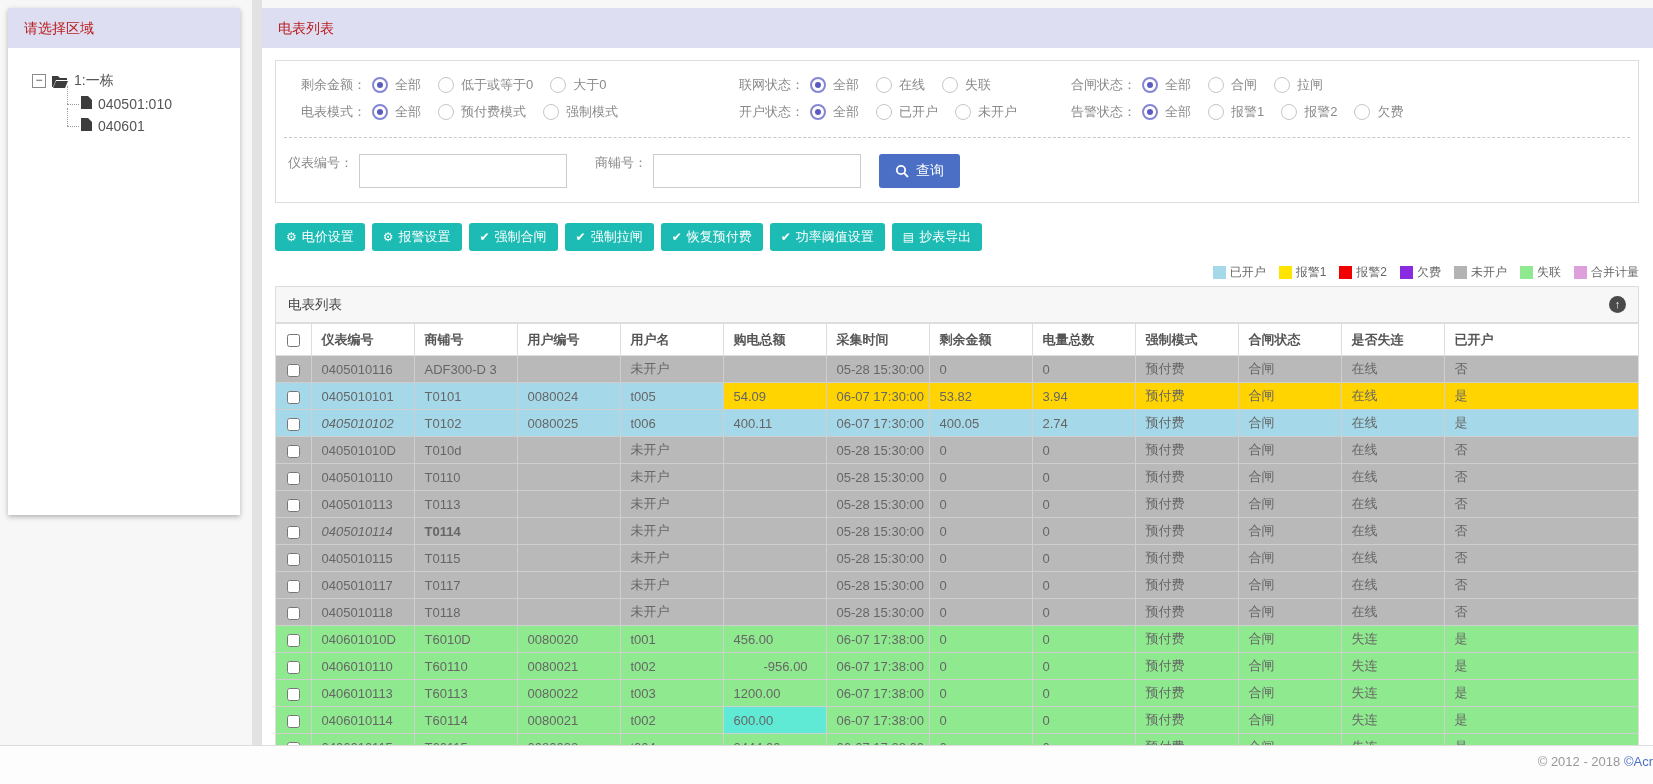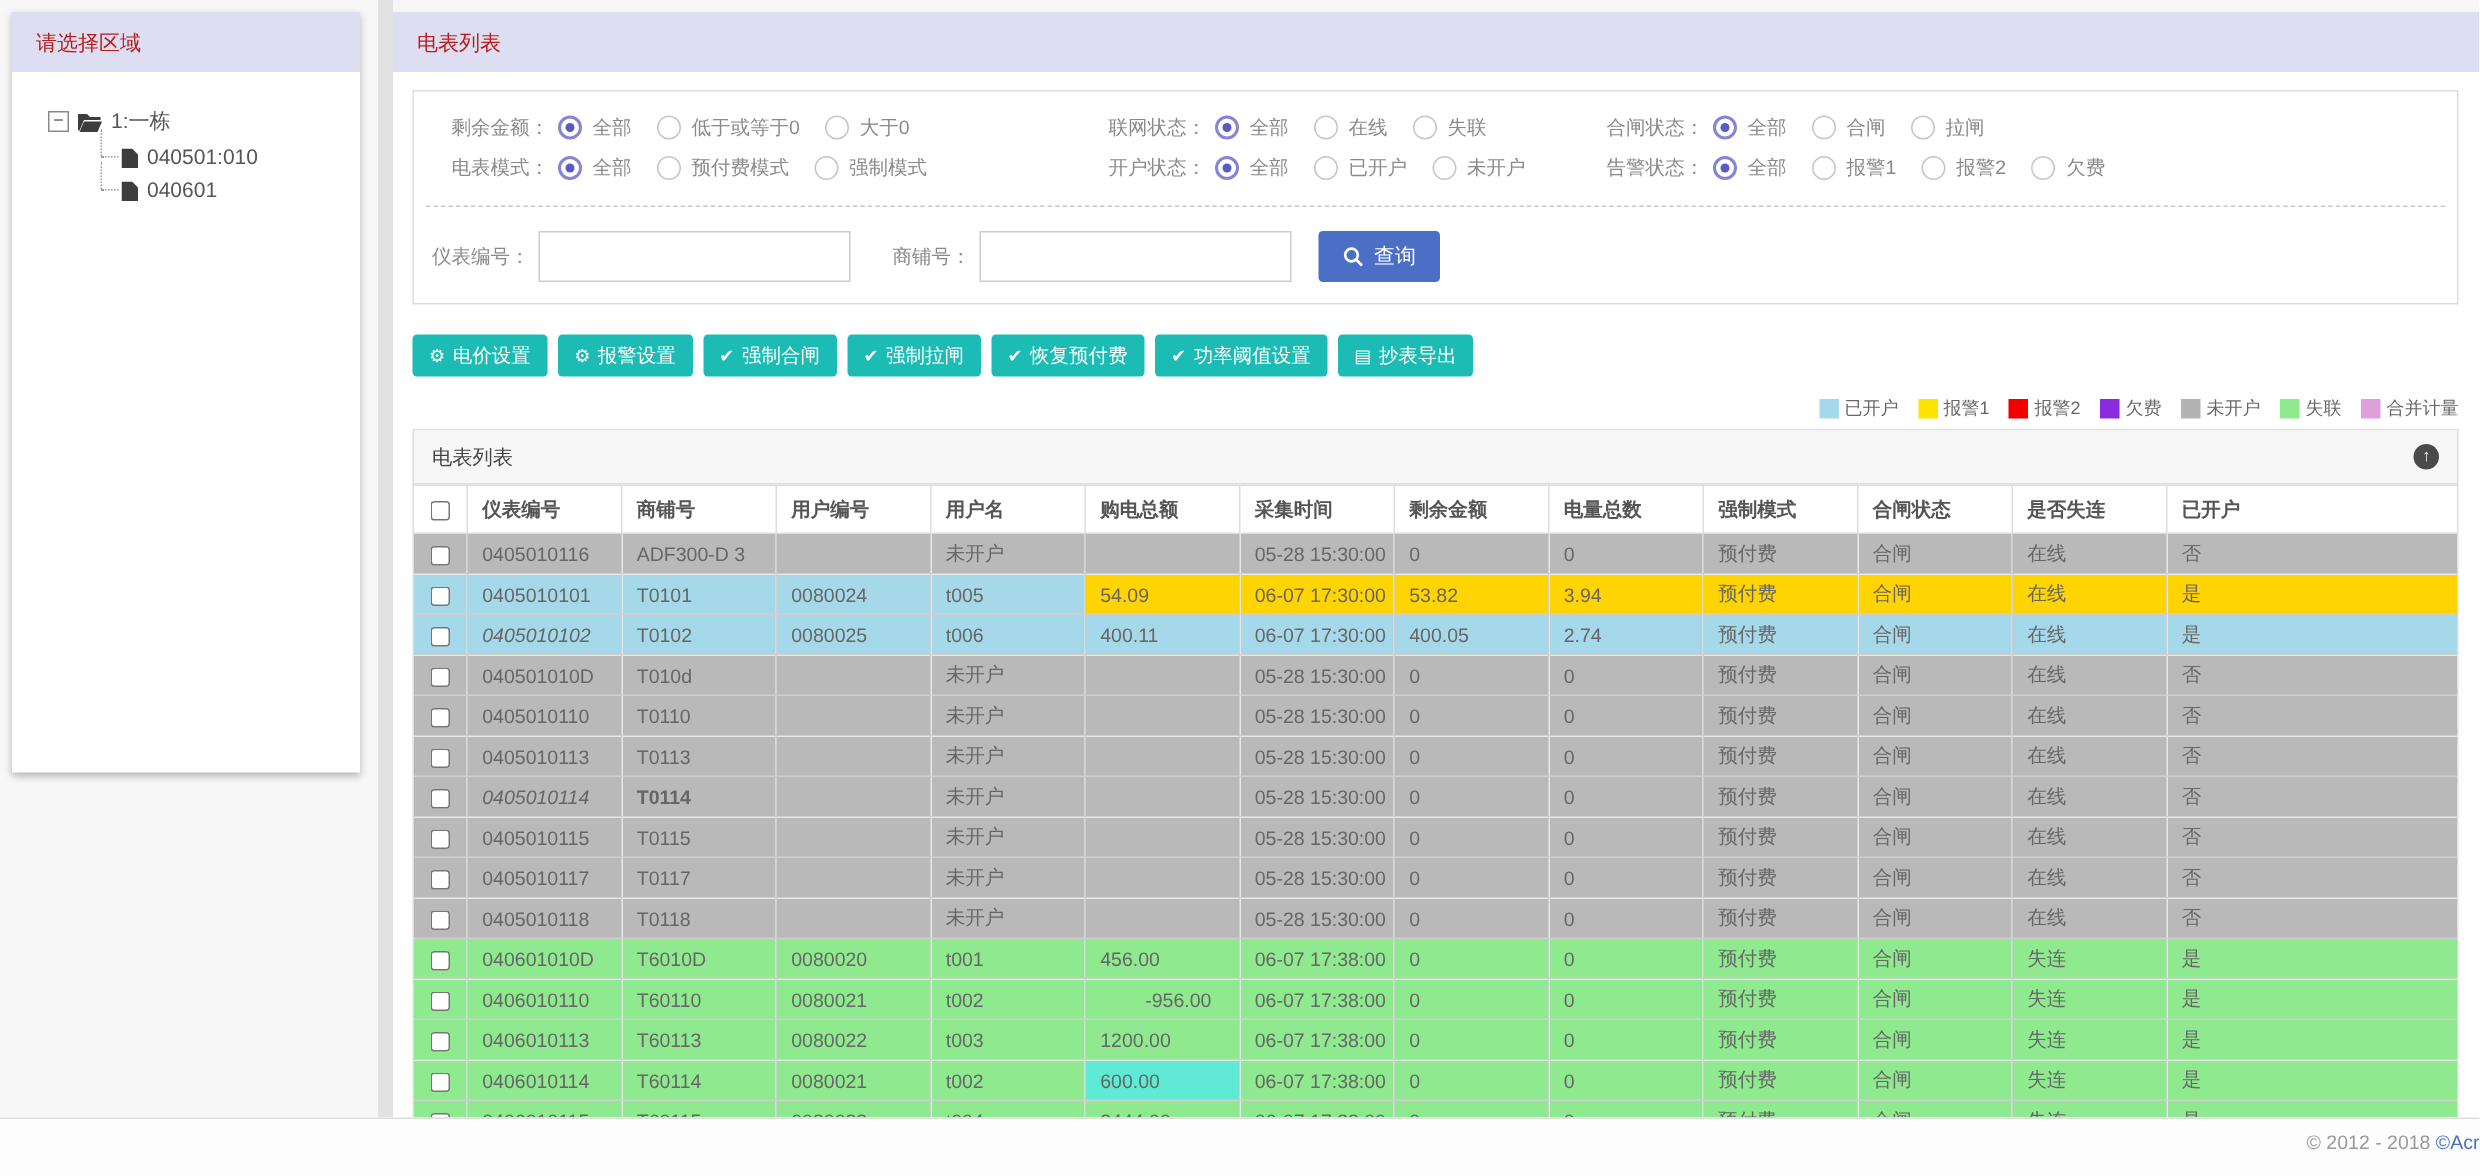--- a/index.html
+++ b/index.html
@@ -5,40 +5,40 @@
   *{margin:0;padding:0;box-sizing:border-box}
   html,body{width:1653px;height:784px;overflow:hidden}
   body{font-family:"Liberation Sans","DejaVu Sans",sans-serif;font-size:13px;background:#f7f7f7;position:relative;color:#555}
   .panel-hdr{height:40px;background:#dedef2;color:#b91c1c;font-size:14px;line-height:40px;padding-left:16px}
   
   .sidebar{position:absolute;left:8px;top:8px;width:232px;height:507px;background:#fff;box-shadow:0 2px 5px rgba(0,0,0,.28)}
   .tree{padding:24px 0 0 24px;font-size:14px;color:#555}
   .tree-root{display:flex;align-items:center;gap:6px;cursor:pointer}
   .expand-box{width:14px;height:14px;border:1px solid #8a8a8a;background:#fff;font-size:12px;line-height:11px;text-align:center;color:#555;flex:0 0 auto}
   .tree-children{margin-top:4px}
-  .tree-child{margin-left:33px;position:relative;padding-left:16px;margin-top:6px;display:flex;align-items:flex-end;gap:6px;cursor:pointer}
+  .tree-child{margin-left:33px;position:relative;padding-left:16px;margin-top:6px;display:flex;align-items:flex-start;gap:6px;cursor:pointer}
   .tree-child::before{content:"";position:absolute;left:2px;top:-10px;bottom:50%;border-left:1px dotted #9a9a9a}
   .tree-child::after{content:"";position:absolute;left:2px;top:50%;width:12px;border-top:1px dotted #9a9a9a}
   .file-ic{display:inline-flex;flex:0 0 auto}
   .divider-strip{position:absolute;left:252px;top:0;width:10px;height:745px;background:#e2e2e2}
   
   .main{position:absolute;left:262px;top:8px;right:0;height:737px;background:#fff;overflow:hidden}
   .content{padding:12px 14px 0 13px}
   .filter-box{border:1px solid #ddd;padding:10px 0 14px 0}
   .radio-row{display:flex;align-items:center;height:27px;padding-left:12px}
   .fgroup{display:flex;align-items:flex-start}
   .radio-row .fgroup:nth-child(1){width:438px}
   .radio-row .fgroup:nth-child(2){width:332px}
   .glabel{color:#8a8a8a;display:inline-block;min-width:78px;text-align:right;margin-right:6px}
   .ropt{display:inline-flex;align-items:center;margin-right:17px;color:#8a8a8a;cursor:pointer}
   .radio{width:16px;height:16px;border-radius:50%;border:1px solid #c6c6c6;background:#fff;margin-right:7px;position:relative;flex:0 0 auto}
   .radio.sel{border:2px solid #8585d6}
   .radio.sel::after{content:"";position:absolute;left:3px;top:3px;width:6px;height:6px;border-radius:50%;background:#5c5cc0}
   .dashed-sep{border-top:1px dashed #c9c9c9;margin:12px 8px 0 8px}
-  .search-row{display:flex;align-items:center;margin-top:16px;padding-left:12px}
+  .search-row{display:flex;align-items:flex-start;margin-top:16px;padding-left:12px}
   .slabel{color:#8a8a8a}
   .search-row input[type=text]{width:208px;height:34px;border:1px solid #ccc;margin-left:6px;padding:0 8px;font-size:13px;color:#555;outline:none}
   .slabel2{margin-left:28px}
   .query-btn{margin-left:18px;height:34px;padding:0 16px;background:#4a6fc5;color:#fff;border:none;border-radius:3px;font-size:14px;display:inline-flex;align-items:center;gap:7px;cursor:pointer}
   .toolbar{margin-top:20px;display:flex;gap:7px}
   .tbtn{height:28px;padding:0 11px;background:#1cbbb4;color:#fff;border:none;border-radius:3px;font-size:13px;display:inline-flex;align-items:center;gap:5px;cursor:pointer}
   .tico{font-size:12px;line-height:1}
   .legend-row{display:flex;justify-content:flex-end;align-items:center;gap:13px;margin-top:14px;font-size:12px;color:#666;height:15px}
   .legend-item{display:inline-flex;align-items:center;gap:4px}
   .sw{width:13px;height:13px;display:inline-block;flex:0 0 auto}

